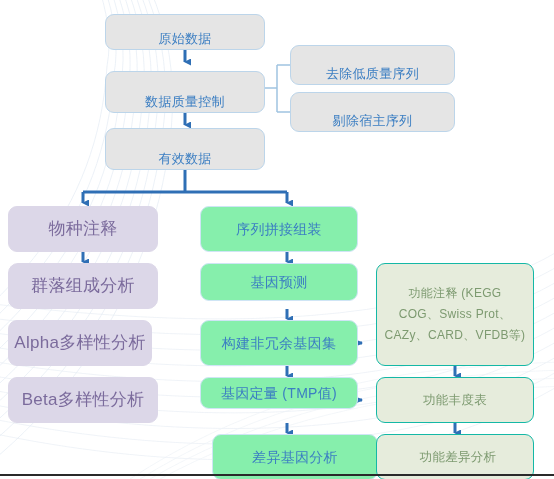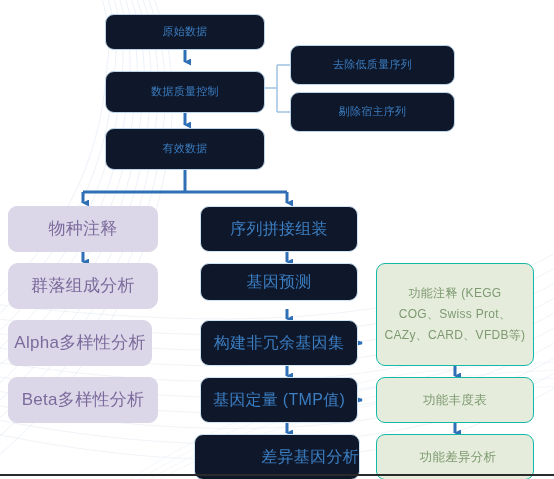--- a/index.html
+++ b/index.html
@@ -49,32 +49,33 @@
     align-items: center;
     justify-content: center;
     text-align: center;
     line-height: 1.45;
     z-index: 3;
     letter-spacing: .3px;
   }
 
   
   .node.plain {
-    background: #0f172a;
+    background: #e5e5e5;
     border: 1px solid #bcd5ea;
     color: #3b7ec2;
-    font-size: 11px;
+    font-size: 13px;
+    align-items: flex-end;
   }
 
   
   .node.blue {
-    background: #0f172a;
+    background: #86efac;
     border: 1px solid #cfe5f5;
     color: #3b7ec2;
-    font-size: 16px;
+    font-size: 14px;
   }
 
   
   .node.purple {
     background: #dcd7e8;
     border: 1px solid #dcd7e8;
     color: #7b6b9c;
     font-size: 17px;
   }
 
@@ -223,25 +224,25 @@
   </div>
 
   <div class="node blue" style="left:200px; top:263px; width:158px; height:38px;">
     <span>基因预测</span>
   </div>
 
   <div class="node blue" style="left:200px; top:320px; width:158px; height:46px;">
     <span>构建非冗余基因集</span>
   </div>
 
-  <div class="node blue" style="left:200px; top:377px; width:158px; height:46px;">
+  <div class="node blue" style="left:200px; top:377px; width:158px; height:32px;">
     <span>基因定量 (TMP值)</span>
   </div>
 
-  <div class="node blue" style="left:194px; top:434px; width:166px; height:46px;justify-content:flex-end;">
+  <div class="node blue" style="left:212px; top:434px; width:166px; height:46px;">
     <span>差异基因分析</span>
   </div>
 
   <div class="node green multiline" style="left:376px; top:263px; width:158px; height:103px; flex-direction:column;">
     <span>功能注释 (KEGG</span>
     <span>COG、Swiss Prot、</span>
     <span>CAZy、CARD、VFDB等)</span>
   </div>
 
   <div class="node green" style="left:376px; top:377px; width:158px; height:46px;">

